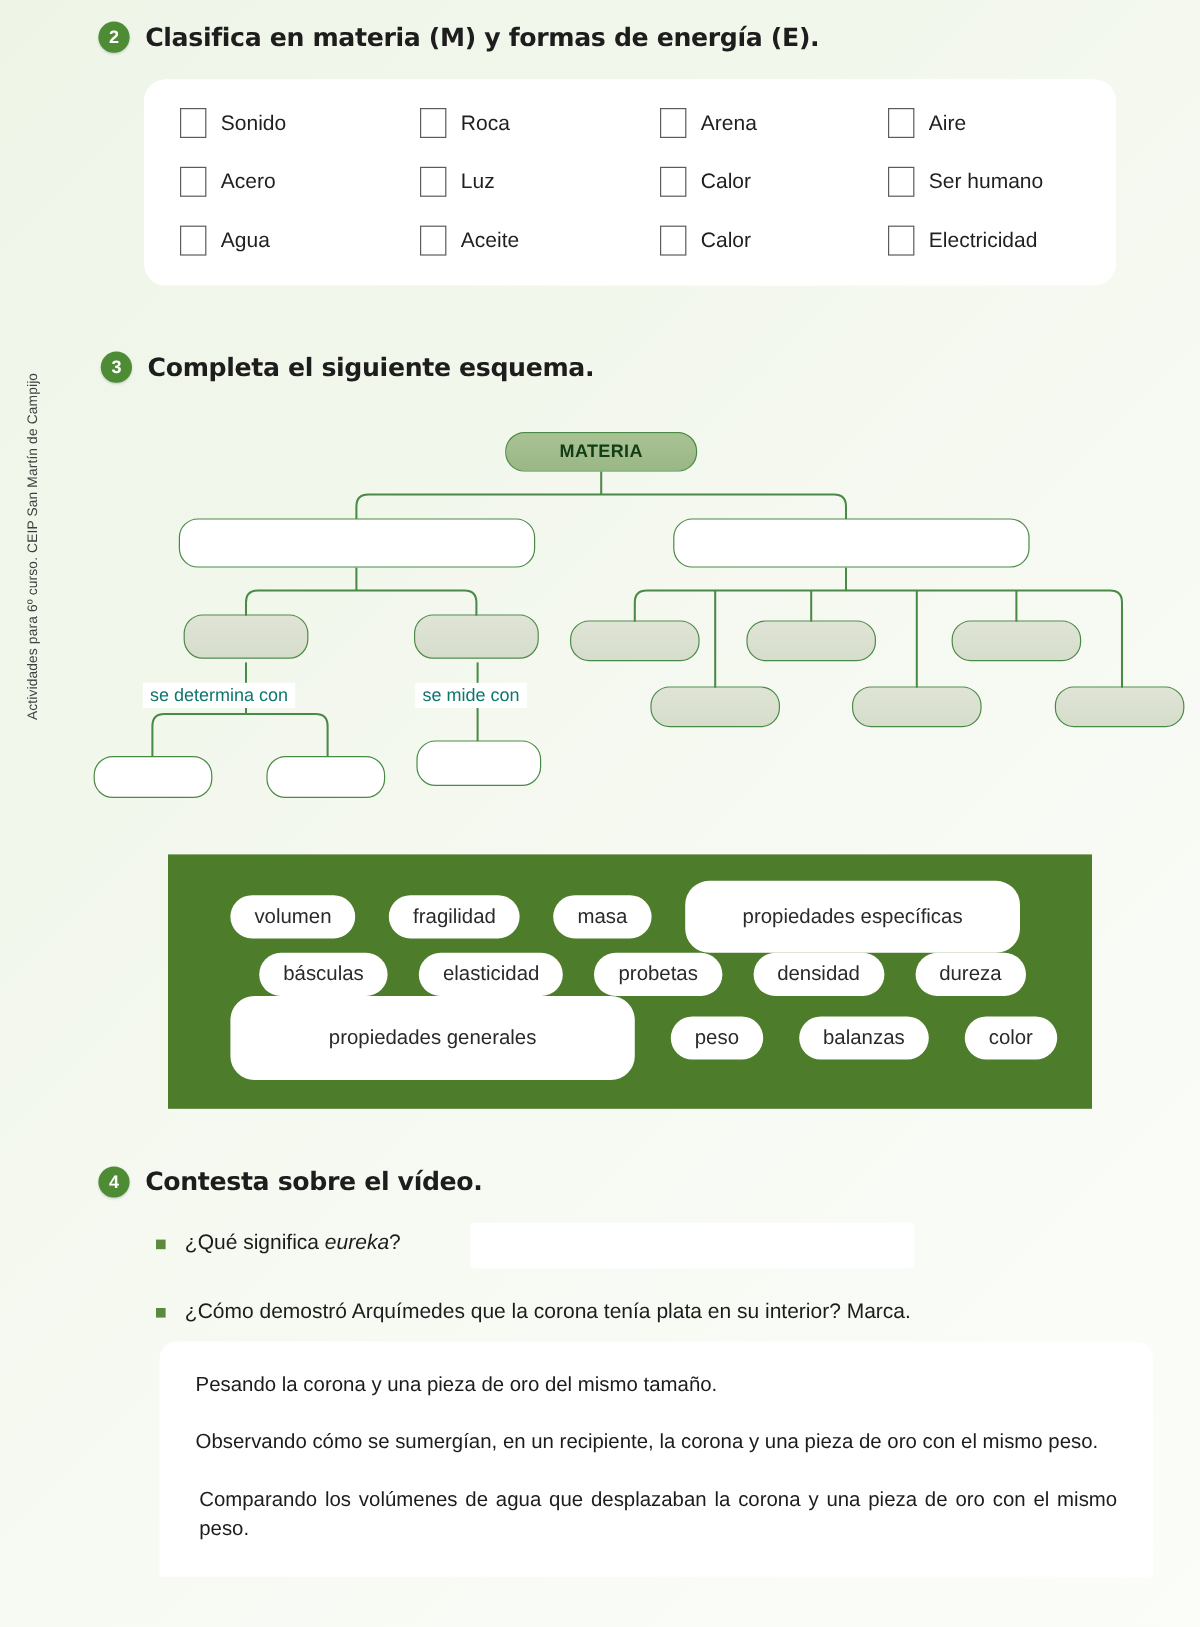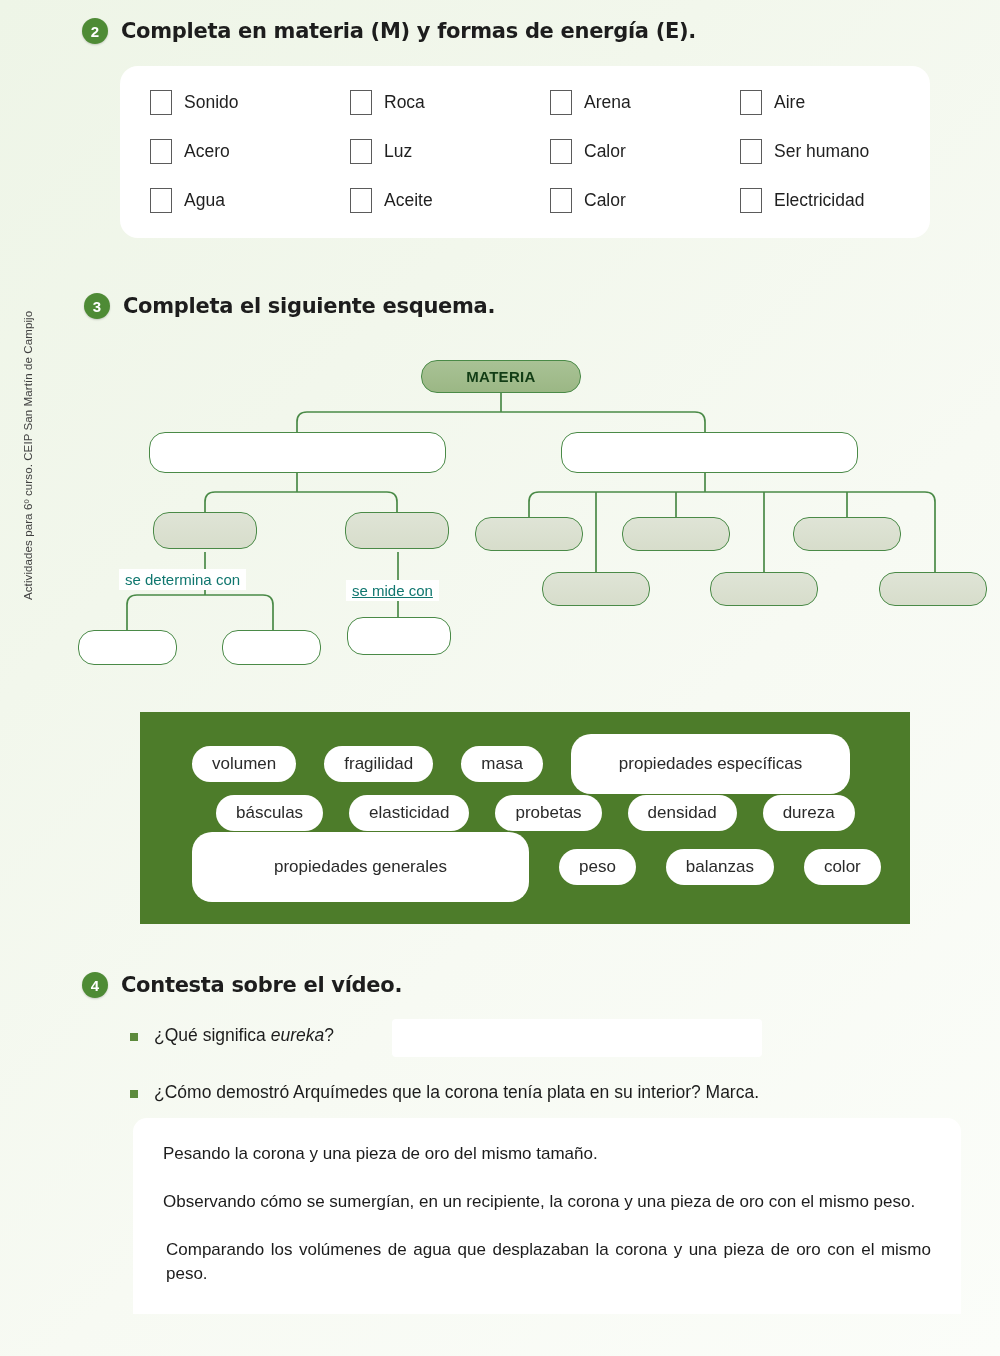--- a/index.html
+++ b/index.html
@@ -140,21 +140,20 @@
     position: absolute;
     left: 140px;
     top: 712px;
     width: 770px;
     height: 212px;
     background: #4d7c2a;
     box-sizing: border-box;
     padding: 22px 24px;
     display: flex;
     flex-direction: column;
-    justify-content: space-between;
   }
   .wb-row {
     display: flex;
     align-items: center;
   }
   .wb-row.r1 { gap: 28px; padding-left: 28px; }
   .wb-row.r2 { gap: 26px; padding-left: 52px; }
   .wb-row.r3 { gap: 30px; padding-left: 28px; }
   .chip {
     background: #ffffff;
@@ -220,21 +219,21 @@
   .opt.o2 { margin-bottom: 24px; }
   .opt.o3 { padding-left: 3px; }
 </style>
 </head>
 <body>
 
 <div class="side-label">Actividades para 6º curso. CEIP San Martín de Campijo</div>
 
 <div class="ex-head" style="left:82px; top:18px;">
   <div class="badge">2</div>
-  <div class="ex-title">Completa en materia (M) y formas de energía (E).</div>
+  <div class="ex-title">Clasifica en materia (M) y formas de energía (E).</div>
 </div>
 
 <div id="ex2-card">
   <div class="cb-grid">
     <label class="cb-item">
       <span class="cb-box"></span>
       <span class="cb-label">Sonido</span>
     </label>
     <label class="cb-item">
       <span class="cb-box"></span>
@@ -322,21 +321,21 @@
     <span>MATERIA</span>
   </div>
 
   <div class="node blank-white" style="left:149px; top:92px; width:297px; height:41px;"></div>
   <div class="node blank-white" style="left:561px; top:92px; width:297px; height:41px;"></div>
 
   <div class="node blank-grey" style="left:153px; top:172px; width:104px; height:37px;"></div>
   <div class="node blank-grey" style="left:345px; top:172px; width:104px; height:37px;"></div>
 
   <div class="edge-label" style="left:119px; top:229px;">se determina con</div>
-  <div class="edge-label" style="left:346px; top:240px;text-decoration:underline;">se mide con</div>
+  <div class="edge-label" style="left:346px; top:229px;">se mide con</div>
 
   <div class="node blank-white" style="left:78px; top:290px; width:99px; height:35px;"></div>
   <div class="node blank-white" style="left:222px; top:290px; width:99px; height:35px;"></div>
   <div class="node blank-white" style="left:347px; top:277px; width:104px; height:38px;"></div>
 
   <div class="node blank-grey" style="left:475px; top:177px; width:108px; height:34px;"></div>
   <div class="node blank-grey" style="left:622px; top:177px; width:108px; height:34px;"></div>
   <div class="node blank-grey" style="left:793px; top:177px; width:108px; height:34px;"></div>
 
   <div class="node blank-grey" style="left:542px; top:232px; width:108px; height:34px;"></div>

